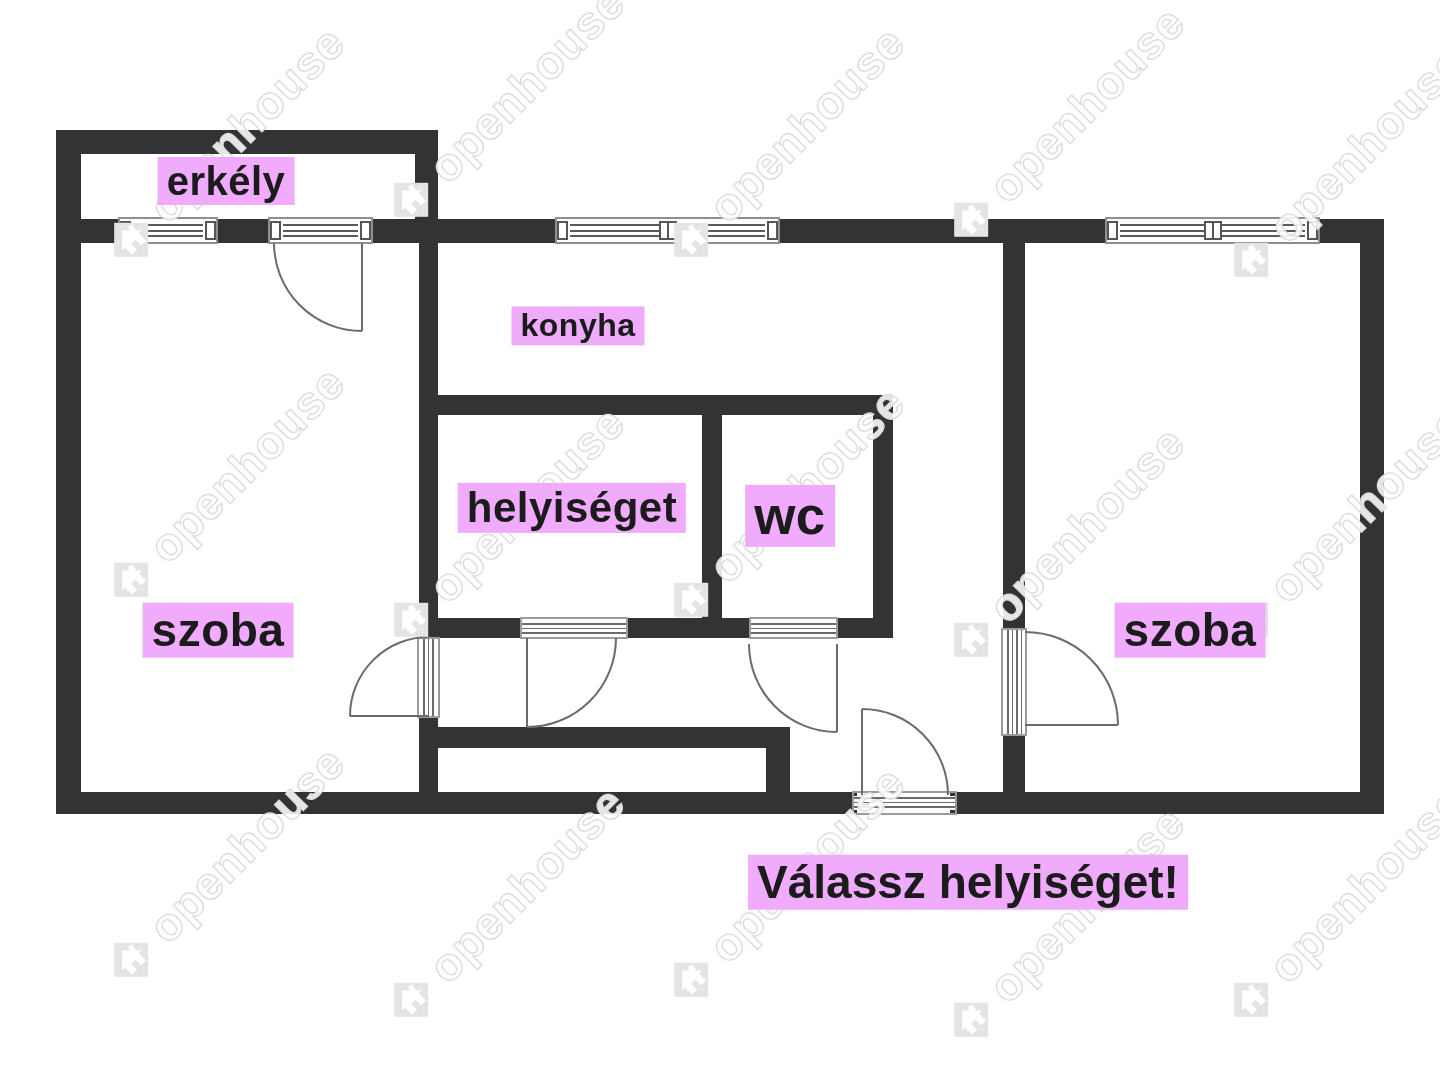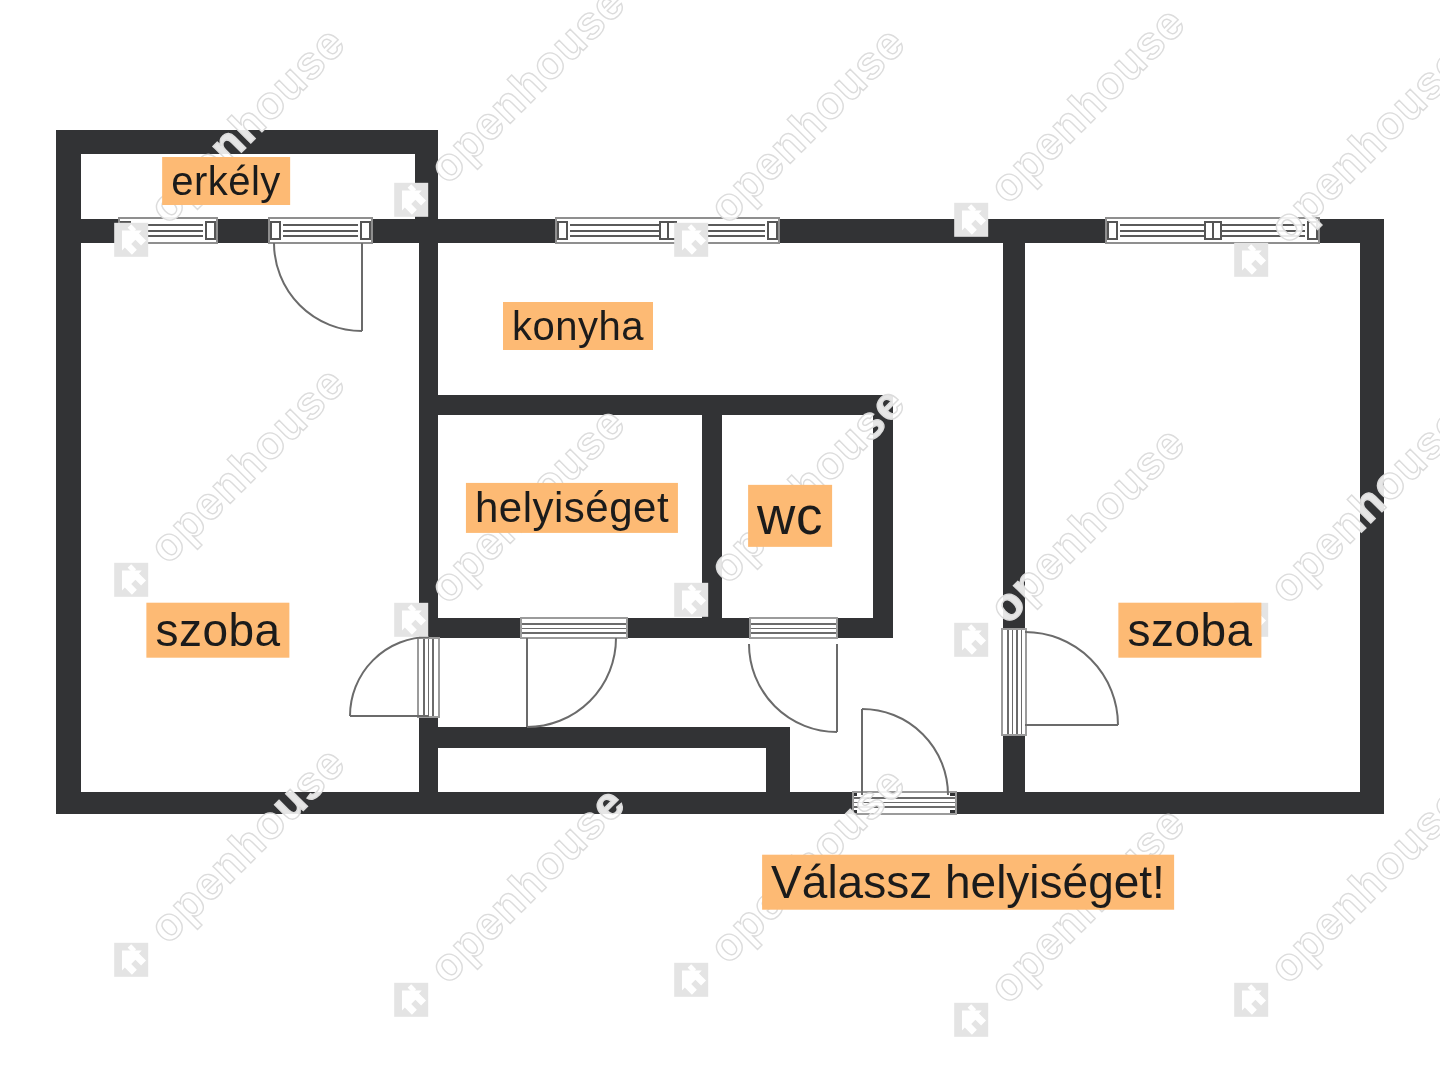--- a/index.html
+++ b/index.html
@@ -36,21 +36,21 @@
   .thr{
     position:absolute;background-color:#fff;border:2px solid #9b9b9b;
     box-sizing:border-box;z-index:3;background-clip:content-box;
   }
   .thr.h{padding:3px 0;background-image:repeating-linear-gradient(to bottom,var(--door_line) 0 1.4px,transparent 1.4px 4.4px);}
   .thr.v{padding:0 3px;background-image:repeating-linear-gradient(to right,var(--door_line) 0 1.4px,transparent 1.4px 4.4px);}
   #doors{position:absolute;left:0;top:0;z-index:4;pointer-events:none;}
   #doors path{stroke:var(--door_line);stroke-width:2;fill:none;}
   .rlabel{
     position:absolute;transform:translate(-50%,-50%);
-    font-weight:normal;color:var(--label_text);background:#fdba74;
+    font-weight:bold;color:var(--label_text);background:#f0abfc;
     padding:2px 9px;line-height:1.1;white-space:nowrap;z-index:7;
     letter-spacing:0.5px;
   }
   .wm{
     position:absolute;display:flex;align-items:center;gap:9px;
     transform:rotate(-45deg);transform-origin:14px 50%;
     z-index:6;pointer-events:none;
   }
   .wm-text{
     font-size:46px;font-weight:bold;letter-spacing:1px;
@@ -248,21 +248,21 @@
     <path d="M527,727 A89,89 0 0 0 616,638"></path>
     <path d="M837,644 L837,732"></path>
     <path d="M749,644 A88,88 0 0 0 837,732"></path>
     <path d="M862,795 L862,709"></path>
     <path d="M862,709 A86,86 0 0 1 948,795"></path>
     <path d="M1025,725 L1118,725"></path>
     <path d="M1118,725 A93,93 0 0 0 1025,632"></path>
   </svg>
 
   <div class="rlabel" style="left:226px;top:181px;font-size:40px">erkély</div>
-  <div class="rlabel" style="left:578px;top:326px;font-size:40px">konyha</div>
+  <div class="rlabel" style="left:578px;top:326px;font-size:32px">konyha</div>
   <div class="rlabel" style="left:572px;top:508px;font-size:42px">helyiséget</div>
   <div class="rlabel" style="left:790px;top:516px;font-size:53px">wc</div>
   <div class="rlabel" style="left:218px;top:630px;font-size:46px">szoba</div>
   <div class="rlabel" style="left:1190px;top:630px;font-size:46px">szoba</div>
 
   <div class="rlabel" style="left:968px;top:882px;font-size:46px;letter-spacing:0">Válassz helyiséget!</div>
 
   <div class="hotspot" style="left:81px;top:154px;width:334px;height:64px"></div>
   <div class="hotspot" style="left:81px;top:243px;width:338px;height:549px"></div>
   <div class="hotspot" style="left:438px;top:243px;width:565px;height:152px"></div>

